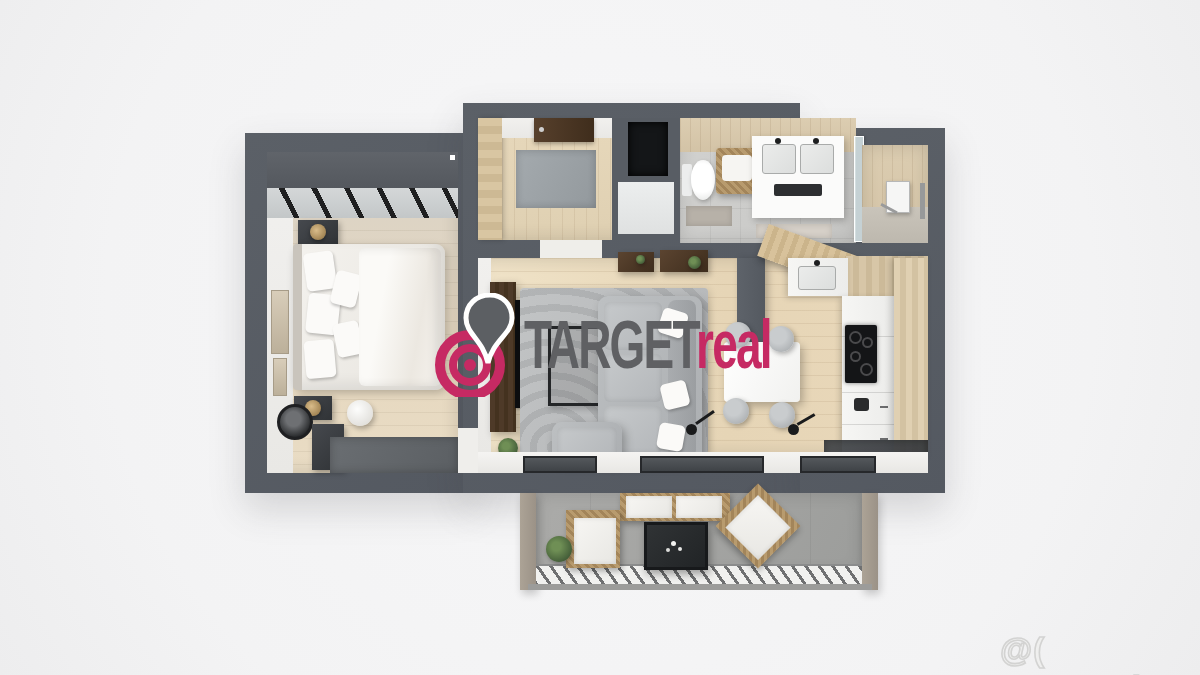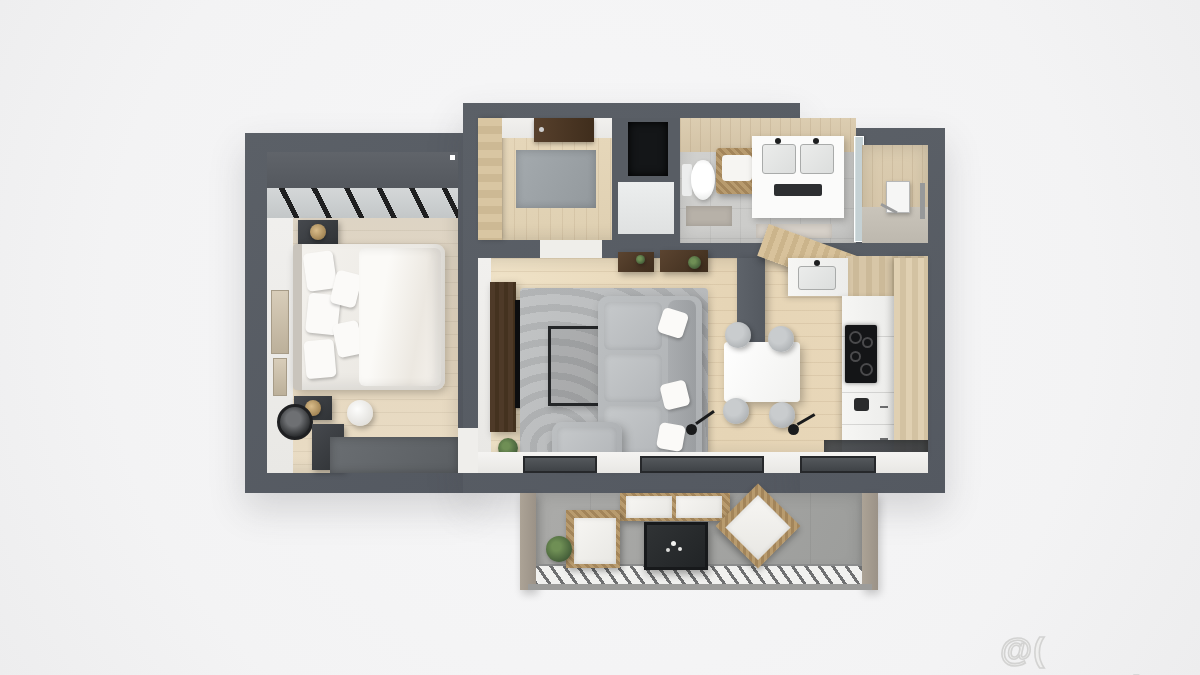--- a/index.html
+++ b/index.html
@@ -281,16 +281,27 @@
   <div class="abs wicker" style="left:728px;top:496px;width:60px;height:60px;transform:rotate(45deg);box-shadow:2px 3px 6px rgba(0,0,0,.3);">
     <div class="abs rattan-cushion" style="left:8px;top:8px;width:46px;height:46px;"></div>
   </div>
   <div class="abs balc-table" style="left:644px;top:522px;width:58px;height:42px;">
     <div class="abs" style="left:24px;top:16px;width:5px;height:5px;border-radius:50%;background:#f2f2f0;"></div>
     <div class="abs" style="left:31px;top:22px;width:4px;height:4px;border-radius:50%;background:#e7e7e5;"></div>
     <div class="abs" style="left:19px;top:23px;width:4px;height:4px;border-radius:50%;background:#dcdcda;"></div>
   </div>
   <div class="abs plant" style="left:546px;top:536px;width:26px;height:26px;"></div>
 
+  <div class="abs logo-wrap" style="left:428px;top:293px;width:360px;height:104px;">
+    <svg width="104" height="104" viewBox="0 0 104 104" style="flex:0 0 auto;">
+      <circle cx="42" cy="72" r="30" fill="none" stroke="#c62a63" stroke-width="10"></circle>
+      <circle cx="42" cy="72" r="17" fill="none" stroke="#c62a63" stroke-width="8"></circle>
+      <circle cx="42" cy="72" r="6" fill="#c62a63"></circle>
+      <path d="M62 2 C 48 2 38 12 38 25 C 38 41 55 47 60 70 C 65 47 84 41 84 25 C 84 12 75 2 62 2 Z" fill="#5c5f63" stroke="#ffffff" stroke-width="5"></path>
+    </svg>
+    <div class="logo-text" style="margin-left:-8px;">
+      <span class="logo-primary">TARGET</span><span class="logo-accent">real</span>
+    </div>
+  </div>
 
   <div class="abs bazos" style="left:1000px;top:631px;width:200px;height:40px;">@( Bazos.sk</div>
 
 </div>
 
 </body></html>

